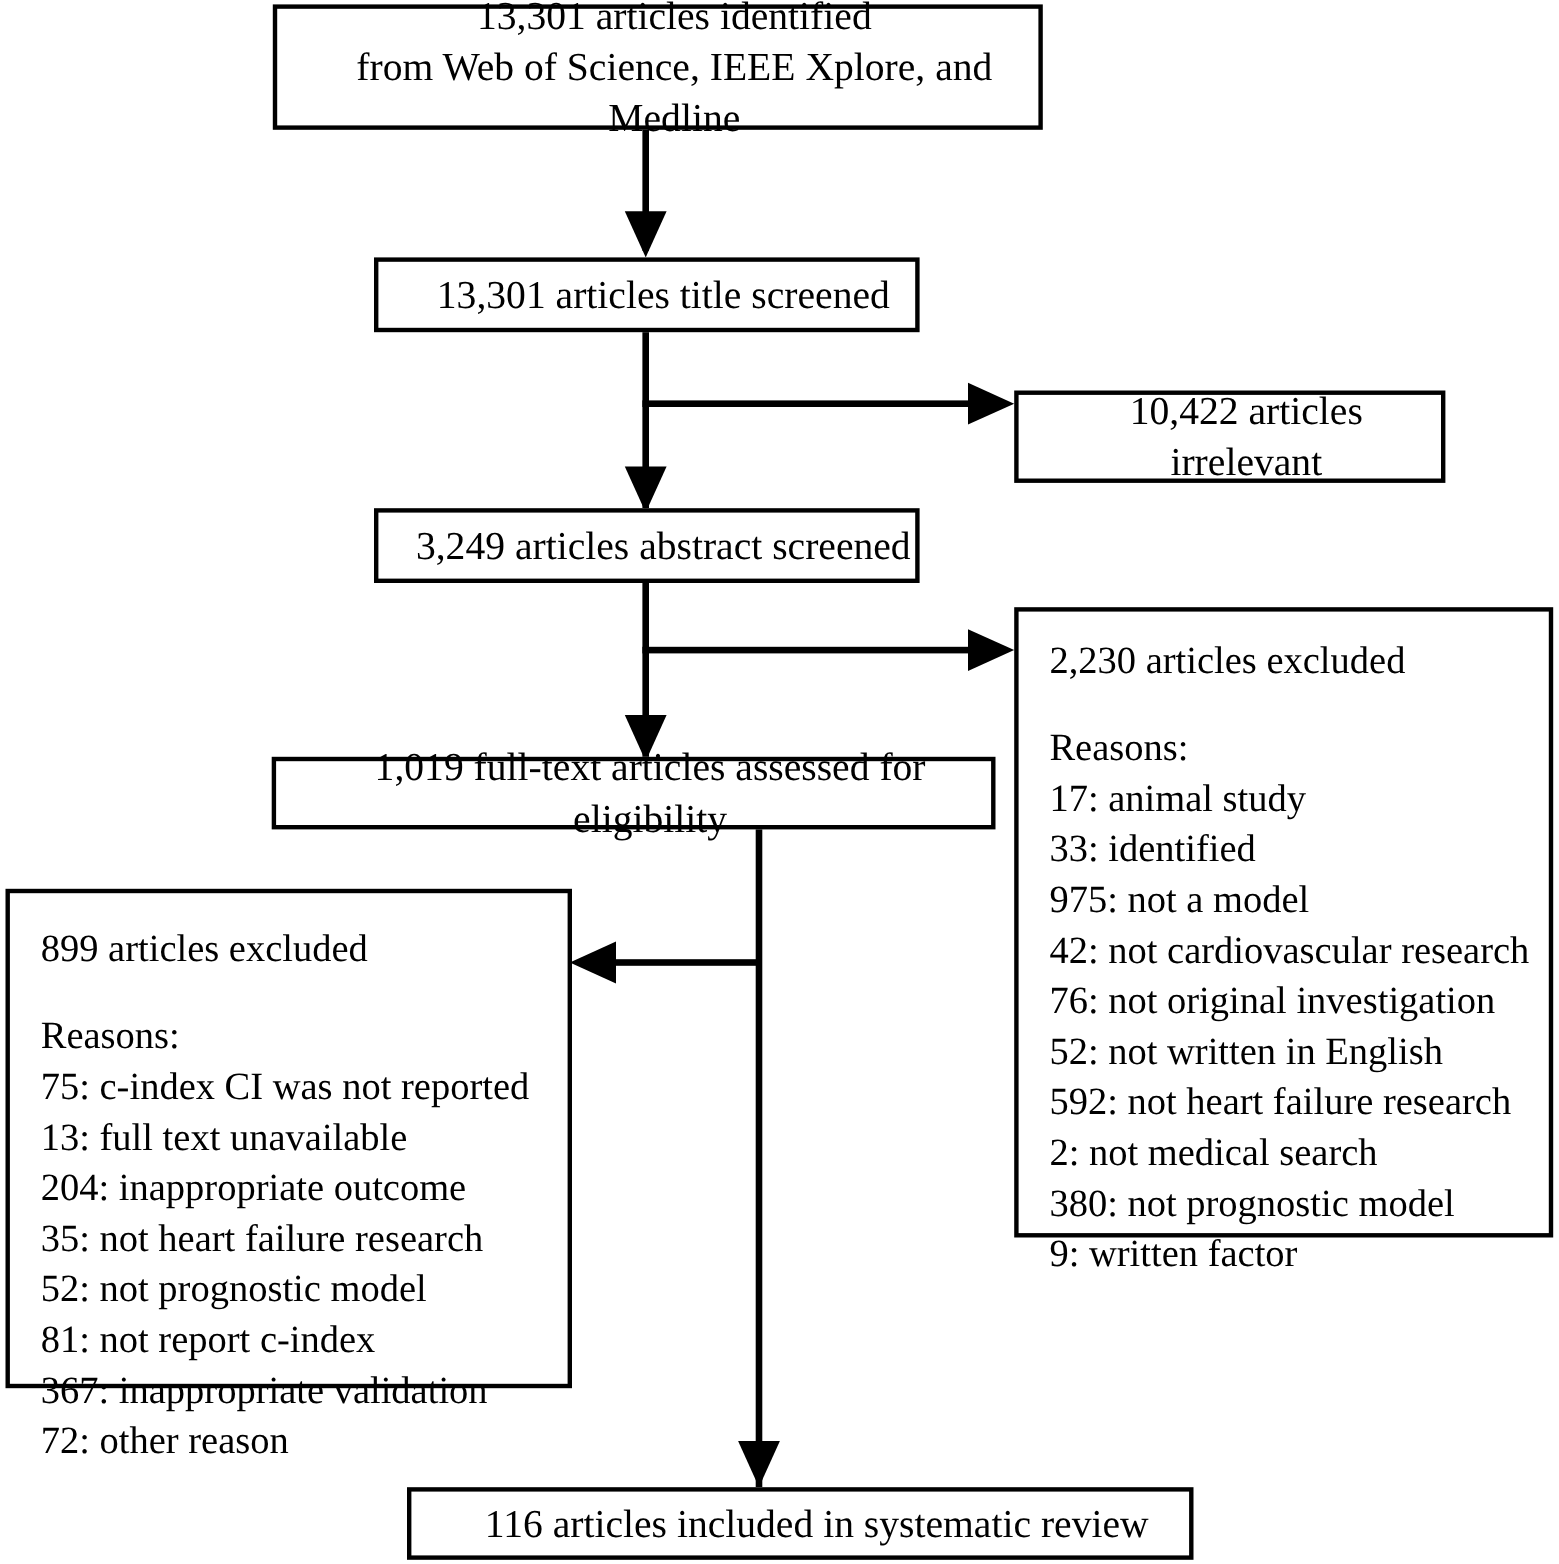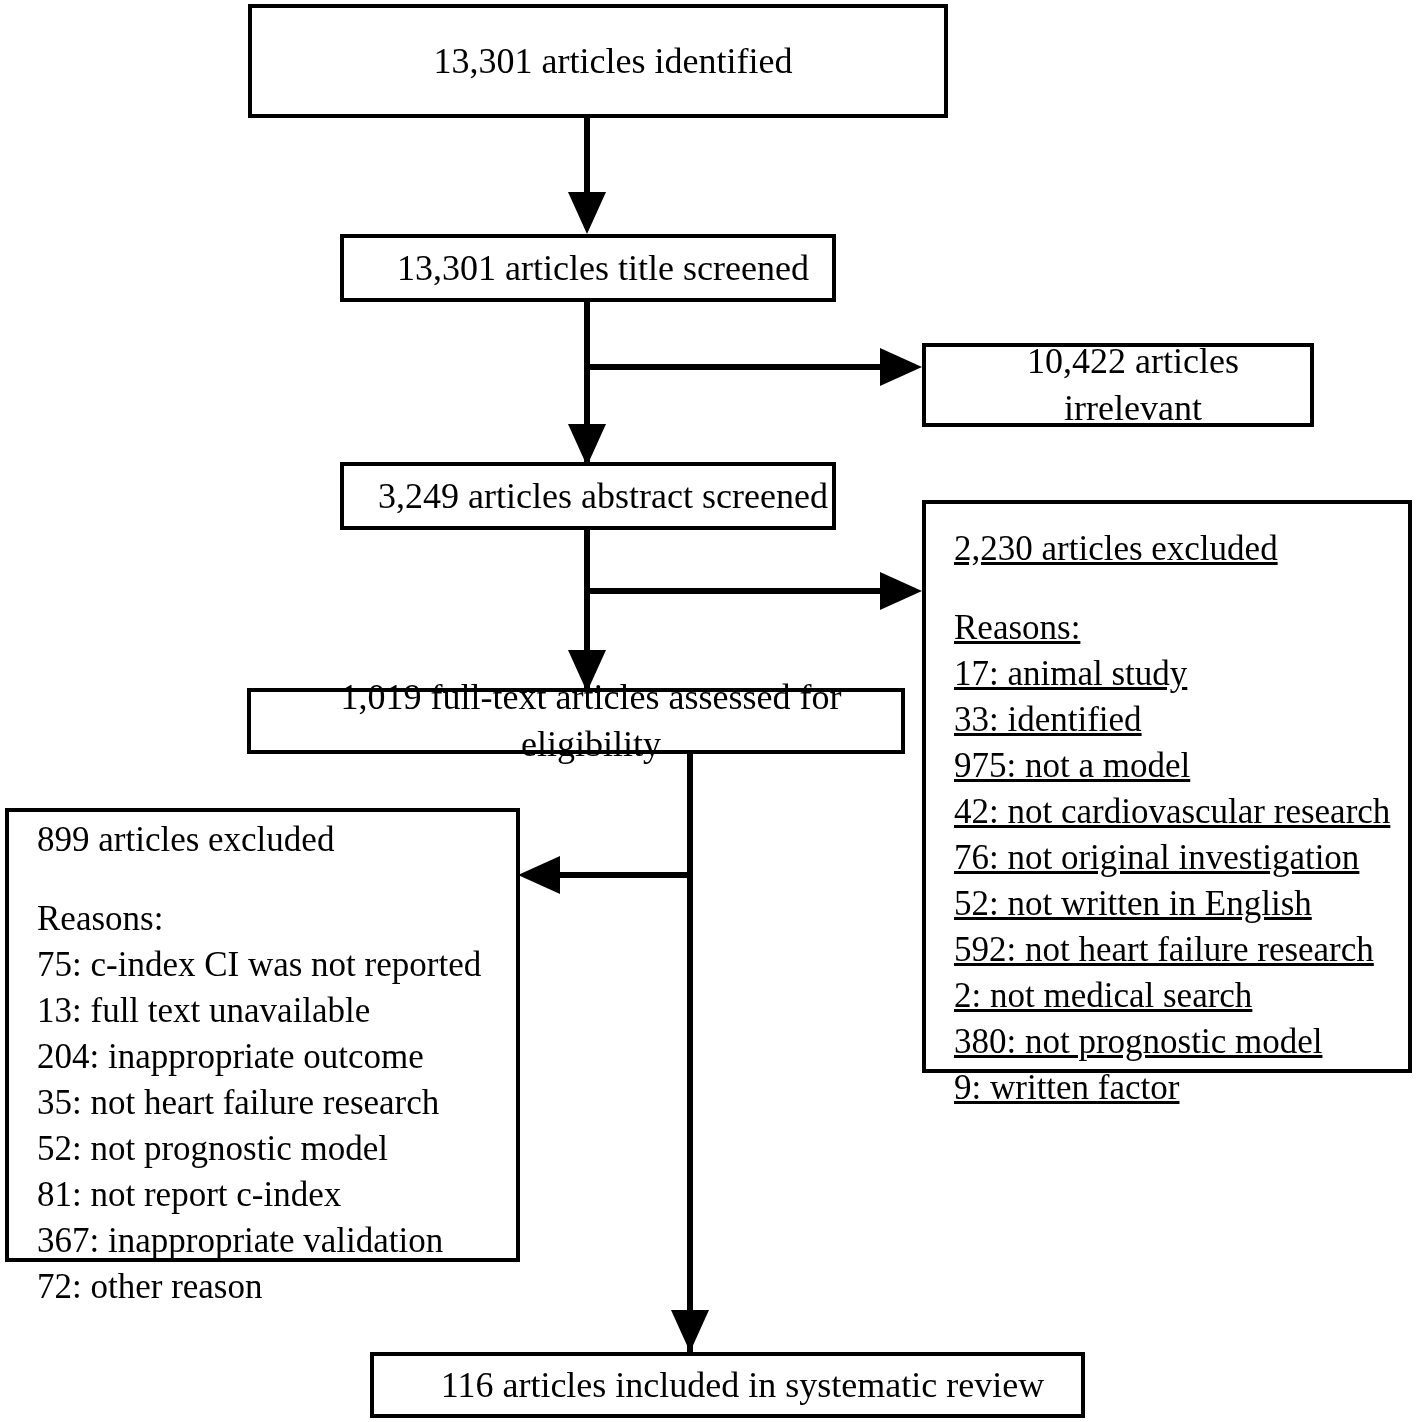--- a/index.html
+++ b/index.html
@@ -75,51 +75,52 @@
   }
 </style>
 </head>
 <body>
 
 <div id="canvas">
 
   <div class="box box-center fs-main" style="left:248px; top:4px; width:700px; height:114px;">
     <div>
       <div>13,301 articles identified</div>
+      <div>from Web of Science, IEEE Xplore, and Medline</div>
     </div>
   </div>
 
   <div class="vline" style="left:584px; top:118px; height:110px;"></div>
   <div class="arrow-down" style="left:568px; top:192px;"></div>
 
   <div class="box box-center fs-main" style="left:340px; top:234px; width:496px; height:68px;">
     <div>13,301 articles title screened</div>
   </div>
 
   <div class="vline" style="left:584px; top:302px; height:160px;"></div>
   <div class="arrow-down" style="left:568px; top:424px;"></div>
 
   <div class="hline" style="left:584px; top:364px; width:300px;"></div>
   <div class="arrow-right" style="left:880px; top:348px;"></div>
 
-  <div class="box box-center fs-main" style="left:922px; top:343px; width:392px; height:84px;text-align:center;">
+  <div class="box box-center fs-main" style="left:922px; top:355px; width:392px; height:84px;text-align:center;">
     <div>10,422 articles irrelevant</div>
   </div>
 
   <div class="box box-center fs-main" style="left:340px; top:462px; width:496px; height:68px;">
     <div>3,249 articles abstract screened</div>
   </div>
 
   <div class="vline" style="left:584px; top:530px; height:160px;"></div>
   <div class="arrow-down" style="left:568px; top:650px;"></div>
 
   <div class="hline" style="left:584px; top:588px; width:300px;"></div>
   <div class="arrow-right" style="left:880px; top:572px;"></div>
 
-  <div class="box box-left fs-list" style="left:922px; top:500px; width:490px; height:573px; padding:22px 16px 0 28px;text-decoration:underline;">
+  <div class="box box-left fs-list" style="left:922px; top:552px; width:490px; height:573px; padding:22px 16px 0 28px;">
     <div class="list-line">2,230 articles excluded</div>
     <div class="blank-line"></div>
     <div class="list-line">Reasons:</div>
     <div class="list-line">17: animal study</div>
     <div class="list-line">33: identified</div>
     <div class="list-line">975: not a model</div>
     <div class="list-line">42: not cardiovascular research</div>
     <div class="list-line">76: not original investigation</div>
     <div class="list-line">52: not written in English</div>
     <div class="list-line">592: not heart failure research</div>
@@ -131,21 +132,21 @@
   <div class="box box-center fs-main" style="left:247px; top:688px; width:658px; height:66px;">
     <div>1,019 full-text articles assessed for eligibility</div>
   </div>
 
   <div class="vline" style="left:687px; top:754px; height:598px;"></div>
   <div class="arrow-down" style="left:671px; top:1310px;"></div>
 
   <div class="hline" style="left:556px; top:872px; width:135px;"></div>
   <div class="arrow-left" style="left:518px; top:856px;"></div>
 
-  <div class="box box-left fs-list" style="left:5px; top:808px; width:515px; height:454px; padding:5px 0 0 28px;">
+  <div class="box box-left fs-list" style="left:5px; top:808px; width:515px; height:454px; padding:28px 0 0 28px;">
     <div class="list-line">899 articles excluded</div>
     <div class="blank-line"></div>
     <div class="list-line">Reasons:</div>
     <div class="list-line">75: c-index CI was not reported</div>
     <div class="list-line">13: full text unavailable</div>
     <div class="list-line">204: inappropriate outcome</div>
     <div class="list-line">35: not heart failure research</div>
     <div class="list-line">52: not prognostic model</div>
     <div class="list-line">81: not report c-index</div>
     <div class="list-line">367: inappropriate validation</div>

